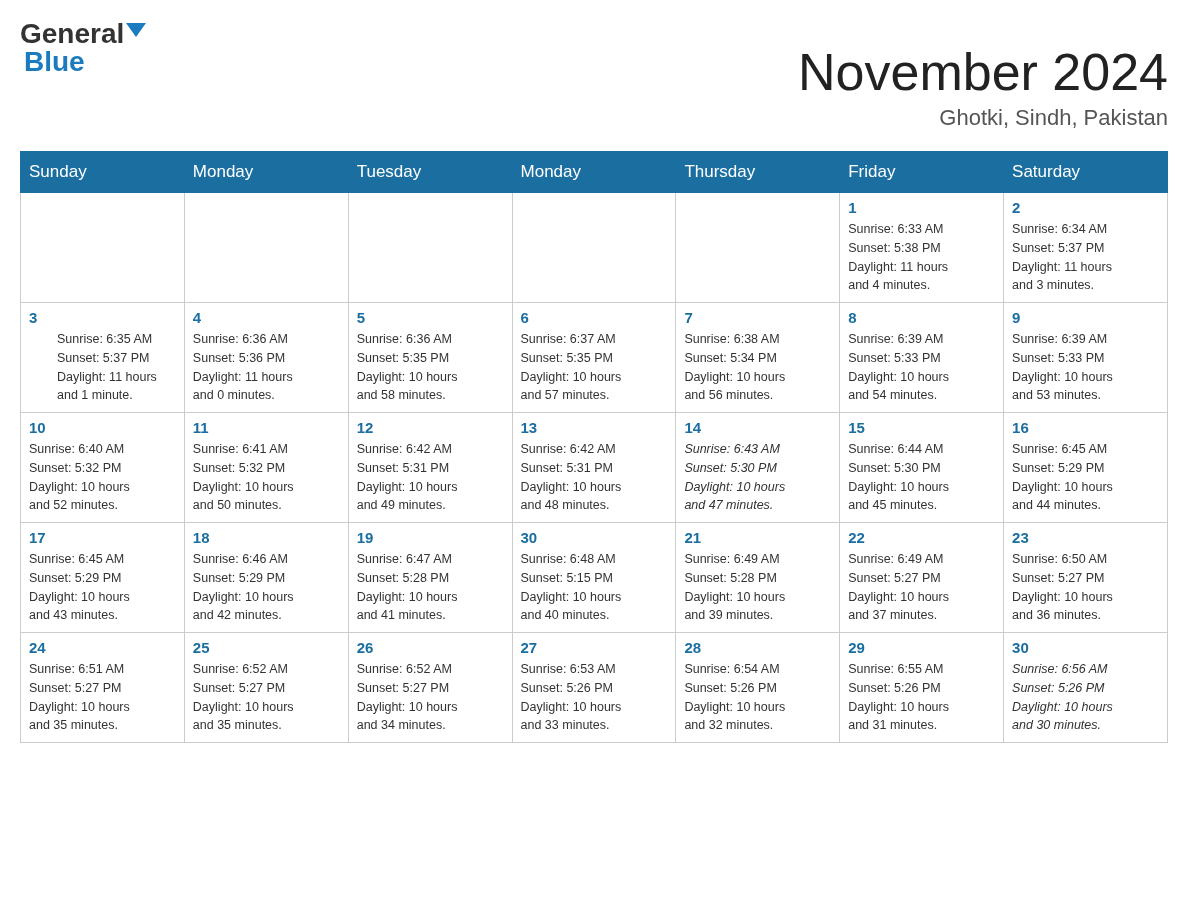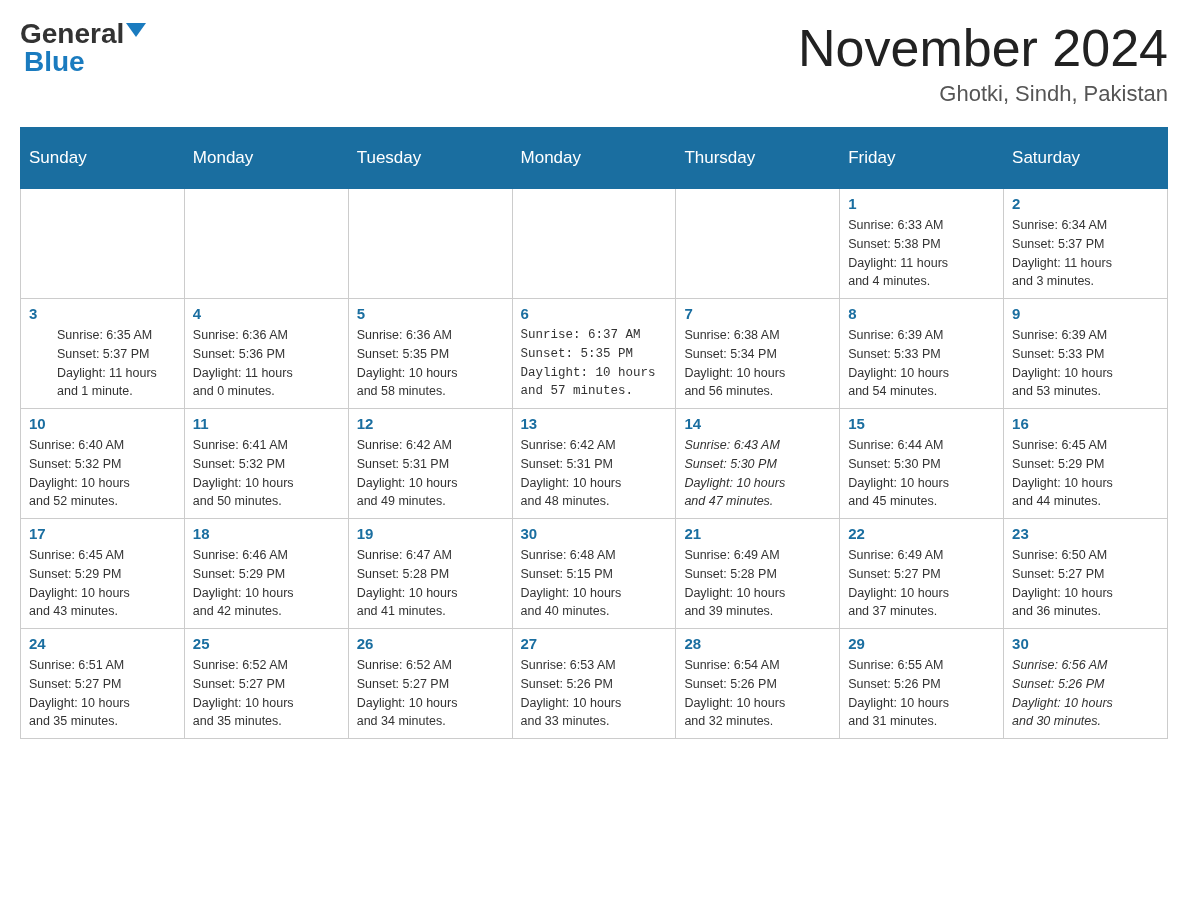--- a/index.html
+++ b/index.html
@@ -40,41 +40,42 @@
       border-left: 10px solid transparent;
       border-right: 10px solid transparent;
       border-top: 14px solid #1a7bbf;
       margin-left: 2px;
       vertical-align: middle;
       position: relative;
       top: -4px;
     }
     .title-block {
       text-align: right;
+      margin-top: 24px;
     }
     .month-year {
       font-size: 52px;
       font-weight: normal;
       color: #222;
       line-height: 1.1;
     }
     .location {
       font-size: 22px;
       color: #555;
       margin-top: 4px;
     }
     .calendar {
       width: 100%;
       border-collapse: collapse;
       border: 1px solid #aaa;
     }
     .calendar th {
       background-color: #1a6ea0;
       color: #fff;
-      padding: 20px 8px;
+      padding: 10px 8px;
       font-size: 17px;
       font-weight: normal;
       text-align: left;
       border: 1px solid #1a6ea0;
     }
     .calendar td {
       vertical-align: top;
       padding: 6px 8px;
       border: 1px solid #ccc;
       width: 14.28%;
@@ -170,21 +171,21 @@
         </td>
         <td>
           <div class="day-number">5</div>
           <div class="day-info" style="white-space: pre-line;">Sunrise: 6:36 AM
 Sunset: 5:35 PM
 Daylight: 10 hours
 and 58 minutes.</div>
         </td>
         <td>
           <div class="day-number">6</div>
-          <div class="day-info" style="white-space: pre-line; font-family: Liberation Mono, monospace;">Sunrise: 6:37 AM
+          <div class="day-info" style="white-space: pre-line;">Sunrise: 6:37 AM
 Sunset: 5:35 PM
 Daylight: 10 hours
 and 57 minutes.</div>
         </td>
         <td>
           <div class="day-number">7</div>
           <div class="day-info" style="white-space: pre-line;">Sunrise: 6:38 AM
 Sunset: 5:34 PM
 Daylight: 10 hours
 and 56 minutes.</div>

